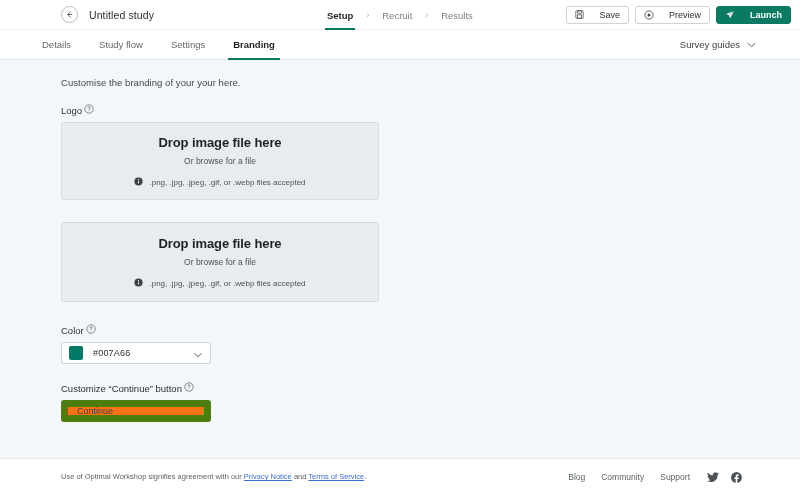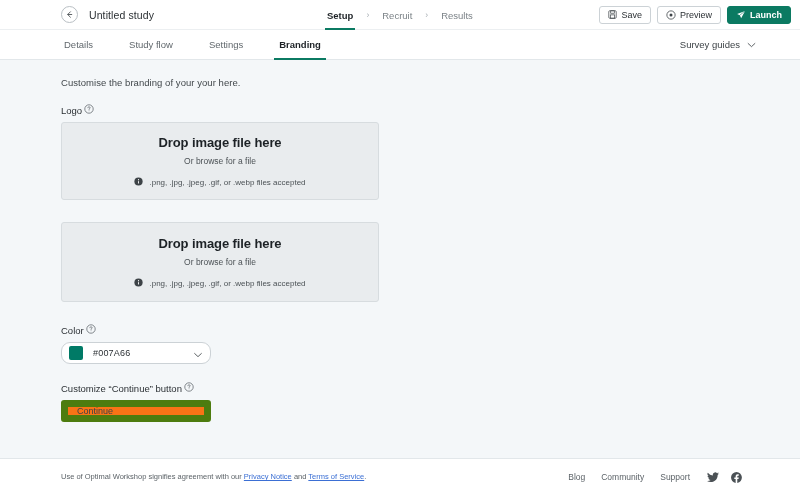--- a/index.html
+++ b/index.html
@@ -43,33 +43,33 @@
     height: 2px; background: #0b7a62;
   }
   .step-sep {
     font-size: 8.5px; color: #a6adb2; margin: 0 11px; display:flex; align-items:center; height:30px;
   }
   .top-actions {
     margin-left: auto; margin-right: 9px; display: flex; align-items: center; gap: 6px;
   }
   .btn {
     height: 18px; border-radius: 3px; display: inline-flex; align-items: center;
-    gap: 4px; padding: 0 8px; font-size: 9px; cursor: pointer; white-space: nowrap;
+    gap: 15px; padding: 0 8px; font-size: 9px; cursor: pointer; white-space: nowrap;
   }
   .btn-ghost { border: 1px solid #ccd2d6; background: #fff; color: #2b3034; }
   .btn-primary { background: #0b7a62; color: #fff; border: 1px solid #0b7a62; font-weight:bold;}
   .btn svg { display: block; flex: 0 0 auto; }
 
   
   .tabbar {
     height: 30px; flex: 0 0 30px; background: #fff;
     display: flex; align-items: center; position: relative;
     border-bottom: 1px solid #e2e7ea;
   }
-  .tabs { display: flex; align-items: center; margin-left: 61px; gap: 8px; }
+  .tabs { display: flex; align-items: center; margin-left: 39px; gap: 0; }
   .tab {
     font-size: 9.5px; color: #61686d; height: 30px; display: flex; align-items: center;
     padding: 0 3px; margin-right: 22px; cursor: pointer; position: relative; white-space: nowrap;
   }
   .tab.active { color: #1d2226; font-weight: bold; }
   .tab.active::after {
     content: ""; position: absolute; left: -2px; right: -2px; bottom: 0;
     height: 2px; background: #0b7a62;
   }
   .guides {
@@ -102,21 +102,21 @@
   .dz-note {
     display: flex; align-items: center; gap: 6px; margin-top: 11px;
     font-size: 8px; color: #4b5155;
   }
 
   .gap-lg { height: 22px; }
   .gap-md { height: 18px; }
 
   .color-select {
     width: 150px; height: 22px; background: #fff; border: 1px solid #ccd2d6;
-    border-radius: 9px; display: flex; align-items: center; padding: 0 7px;
+    border-radius: 2px; display: flex; align-items: center; padding: 0 7px;
     cursor: pointer;
   }
   .swatch { width: 14px; height: 14px; border-radius: 2px; flex: 0 0 auto; }
   .color-value { font-size: 9px; color: #2b3034; margin-left: 10px; letter-spacing:.2px;}
   .chevron { margin-left: auto; }
 
   .text-input {
     width: 150px; height: 22px; background: #f97316; border: 7px solid #4d7c0f;
     border-radius: 3px; display: flex; align-items: center; padding: 0 9px;
     font-size: 9px; color: #3d4347;

